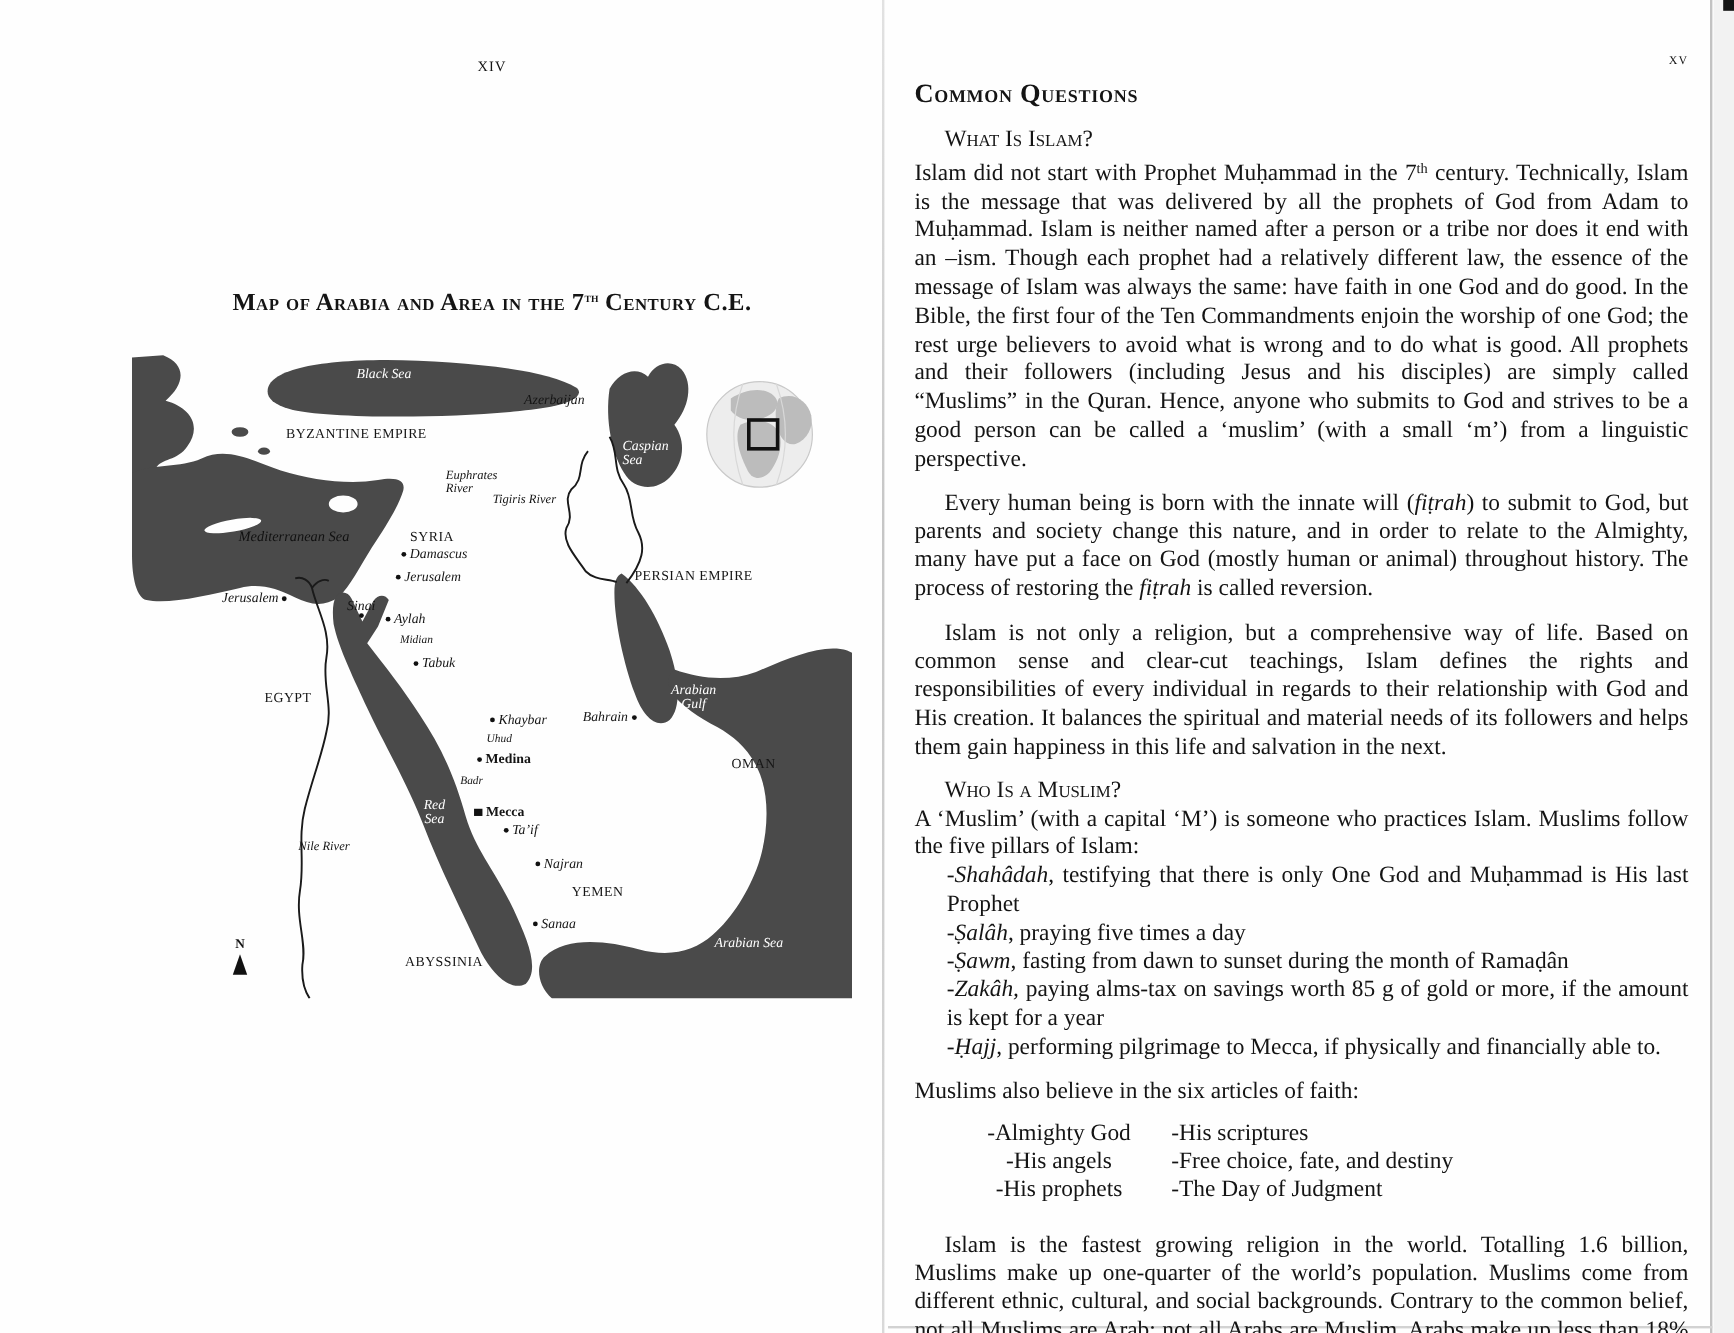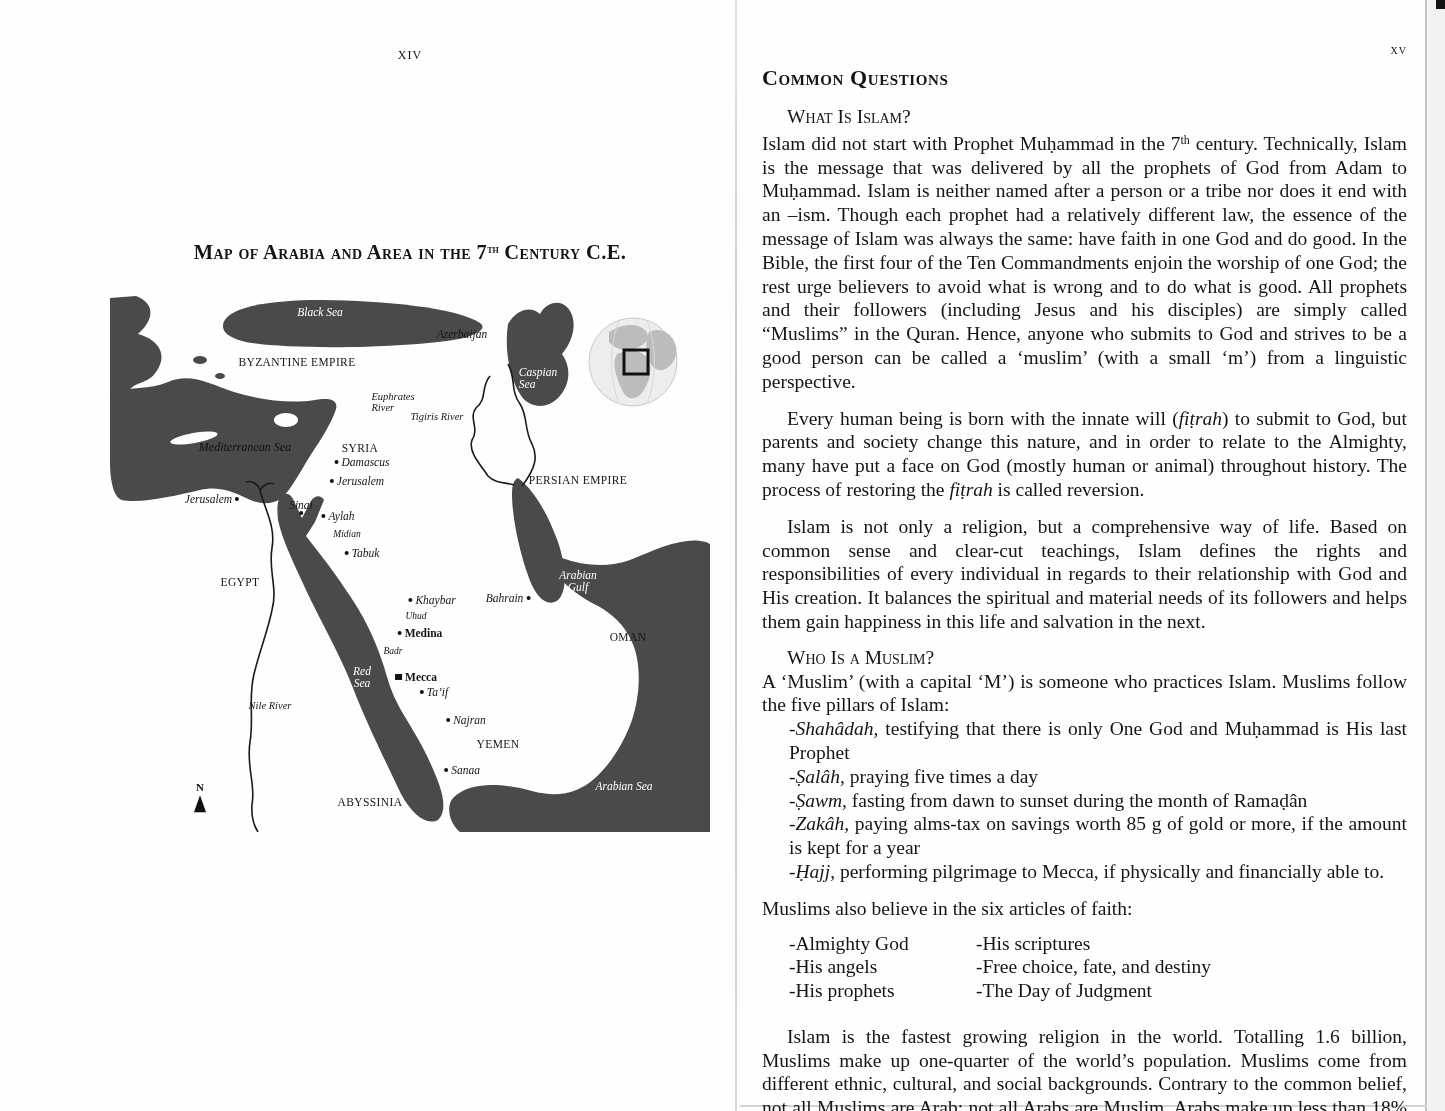--- a/index.html
+++ b/index.html
@@ -42,21 +42,21 @@
   .rp-title{text-align:left;font-size:22px;font-weight:bold;font-variant:small-caps;letter-spacing:.6px;margin:7px 0 0;}
   .rp-body{margin-top:14px;font-size:19.5px;line-height:23.8px;}
   .rp-heading{font-weight:normal;font-variant:small-caps;text-indent:25px;margin:12px 0 0;}
   .rp-para{text-align:justify;margin:10px 0 0;}
   .rp-para.flush{margin-top:0;}
   .rp-para.indent{text-indent:25px;}
   .rp-para.gap-lg{margin-top:22px;}
   .rp-para.gap-md{margin-top:13px;}
   .rp-list{margin:0 0 0 27px;}
   .rp-list-item{text-align:justify;}
-  .rp-columns{margin:11px 0 0 27px;}
+  .rp-columns{margin:11px 0 0 27px;text-align:center;}
   .rp-colrow{display:flex;}
   .rp-col1{width:187px;flex:none;}
   sup{font-size:12px;vertical-align:6px;}
   .it{font-style:italic;}
 </style>
 </head>
 <body>
 
 <div class="abs gutter"></div>
 <div class="abs right-edge-band"></div>

